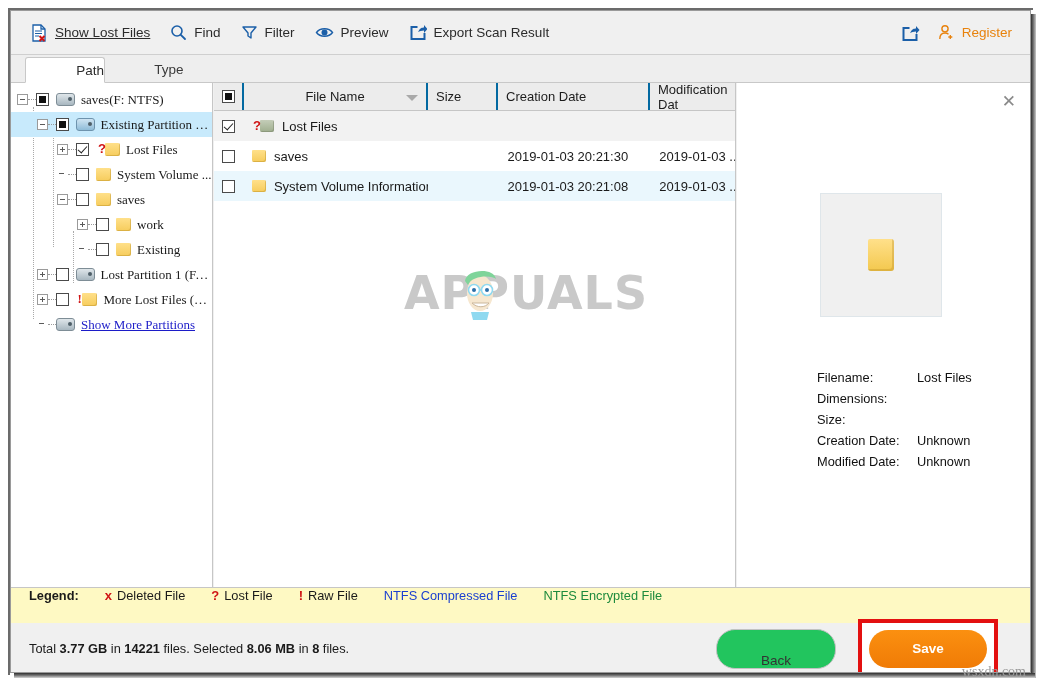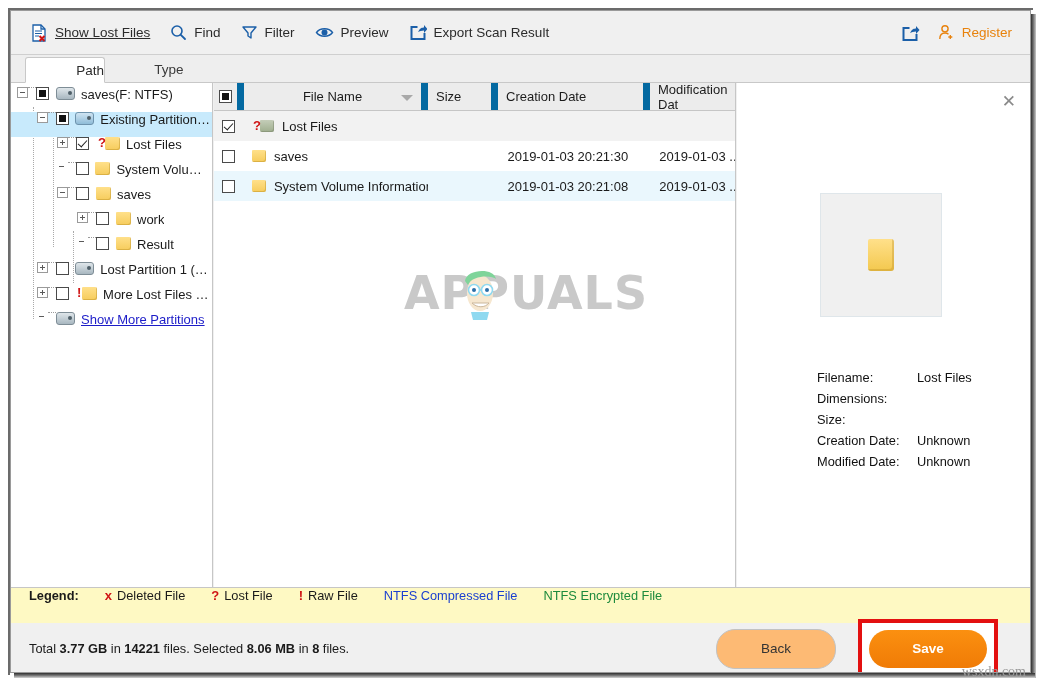--- a/index.html
+++ b/index.html
@@ -167,23 +167,25 @@
     right: 0;
     height: 100%;
     background: #ffffff;
     overflow: hidden;
   }
 
   
   .tree { padding: 4px 0 0 0; font-size: 13px; color: #1a1a1a; }
   .tnode {
     display: flex;
+    align-items: center;
     height: 25px;
     white-space: nowrap;
     position: relative;
+    font-family: Liberation Serif, serif;
   }
   .tnode.sel { background: #c8eafc; }
   .tnode .lbl { margin-left: 6px; overflow: hidden; text-overflow: ellipsis; }
   .tnode .lbl.link { color: #1c1cc8; text-decoration: underline; }
   .exp {
     width: 11px; height: 11px;
     border: 1px solid #9a9a9a;
     background: #fff;
     position: relative;
     box-sizing: border-box;
@@ -263,21 +265,21 @@
   .lhdr {
     display: flex;
     height: 28px;
     background: #ececec;
     border-bottom: 1px solid #c6c6c6;
     box-sizing: border-box;
     font-size: 13px;
     color: #1c1c1c;
   }
   .lhdr .hc {
-    border-right: 7px solid #0369a1;
+    border-right: 2px solid #0369a1;
     display: flex;
     align-items: center;
     padding: 0 8px;
     box-sizing: border-box;
     position: relative;
   }
   .hc.c-chk { width: 30px; justify-content: center; padding: 0; }
   .hc.c-name { width: 184px; justify-content: center; }
   .hc.c-size { width: 70px; }
   .hc.c-cre  { width: 152px; }
@@ -401,22 +403,22 @@
     display: flex;
     align-items: center;
   }
   .status-text { margin-left: 18px; font-size: 12.8px; color: #1a1a1a; }
   .status-text b { font-weight: bold; }
   .btns { margin-left: auto; display: flex; align-items: center; gap: 22px; padding-right: 32px; }
   .btn-back {
     width: 118px; height: 38px;
     border: 1px solid #c2c2c2;
     border-radius: 19px;
-    background: #fdba74;
-    display: flex; align-items: center; justify-content: center;
+    background: #22c55e;
+    display: flex; align-items: flex-end; justify-content: center;
     font-size: 13.5px; color: #333;
   }
   .save-wrap {
     position: relative;
     padding: 7px;
     border: 4px solid #e31010;
     background: #ffffff;
     box-sizing: border-box;
   }
   .btn-save {
@@ -585,21 +587,21 @@
               <span style="width: 7px;"></span>
               <span class="fold"></span>
               <span class="lbl">work</span>
             </div>
             <div class="tnode" style="padding-left: 66px;">
               <span class="exp none"></span>
               <span class="dots"></span>
               <span class="cb"></span>
               <span style="width: 7px;"></span>
               <span class="fold"></span>
-              <span class="lbl">Result</span>
+              <span class="lbl">Existing</span>
             </div>
             <div class="tnode" style="padding-left: 26px;">
               <span class="exp plus"></span>
               <span class="dots"></span>
               <span class="cb"></span>
               <span style="width: 7px;"></span>
               <span class="drive"></span>
               <span class="lbl">Lost Partition 1 (FAT...</span>
             </div>
             <div class="tnode" style="padding-left: 26px;">

